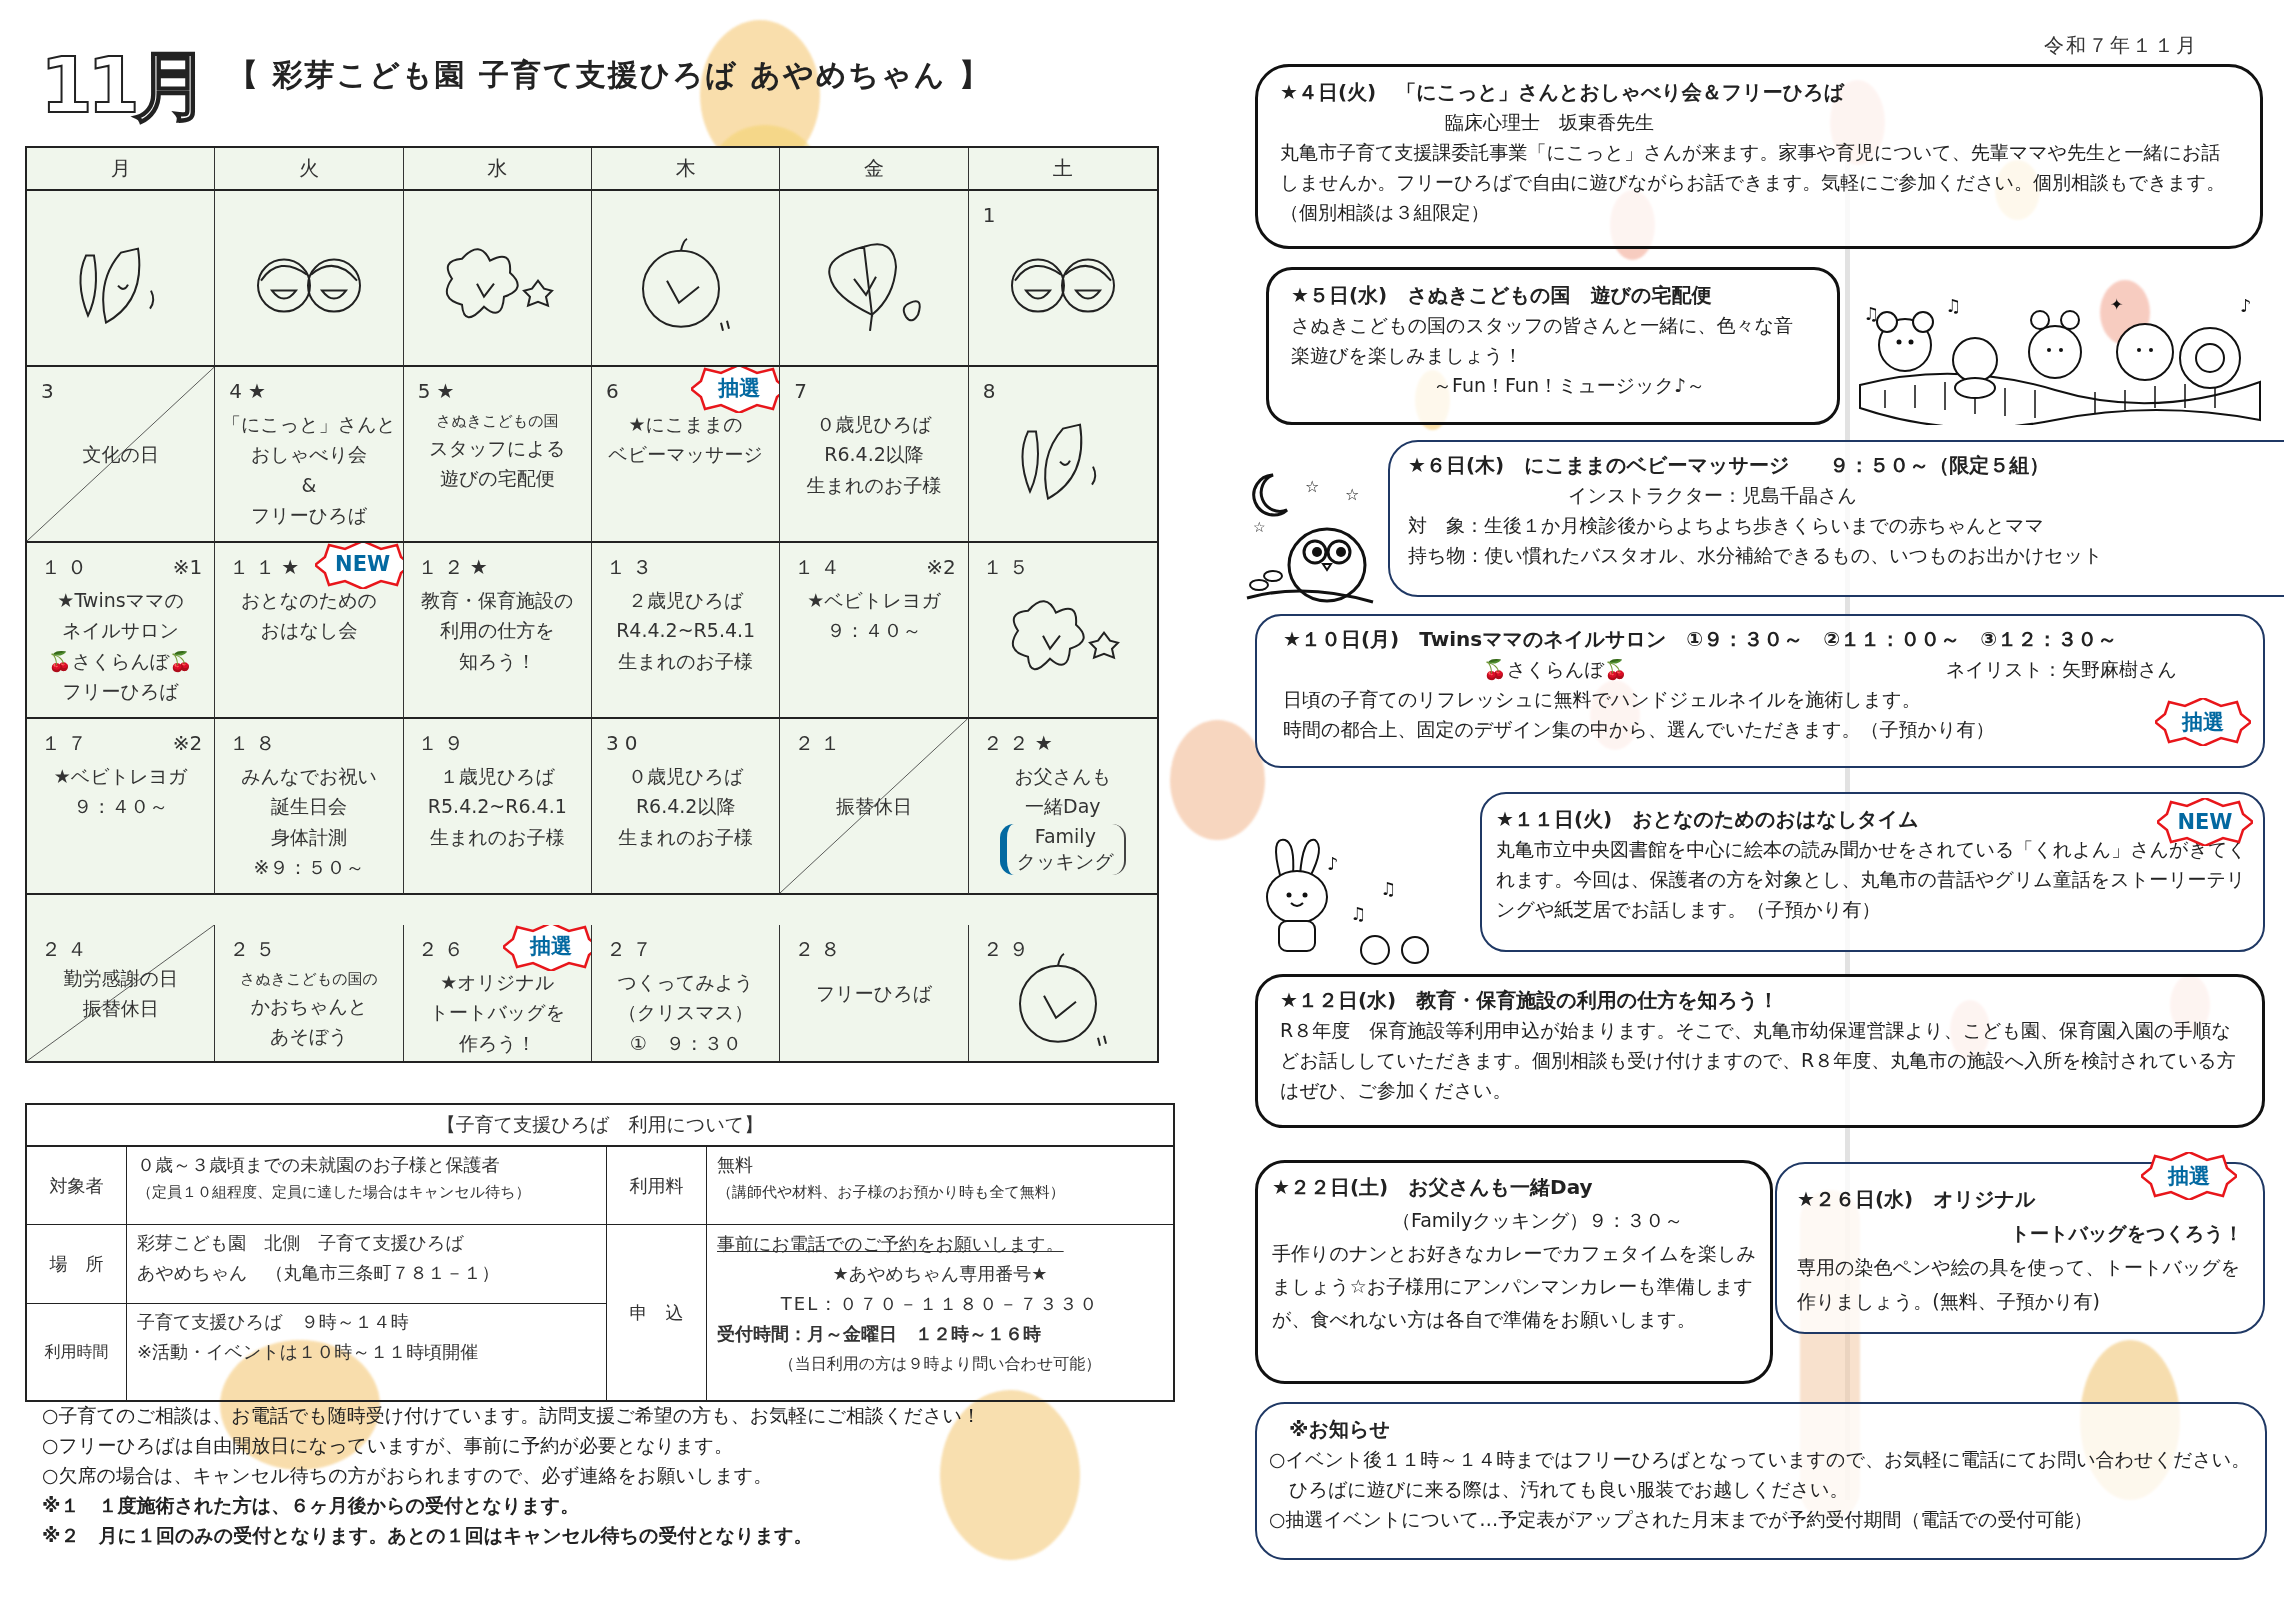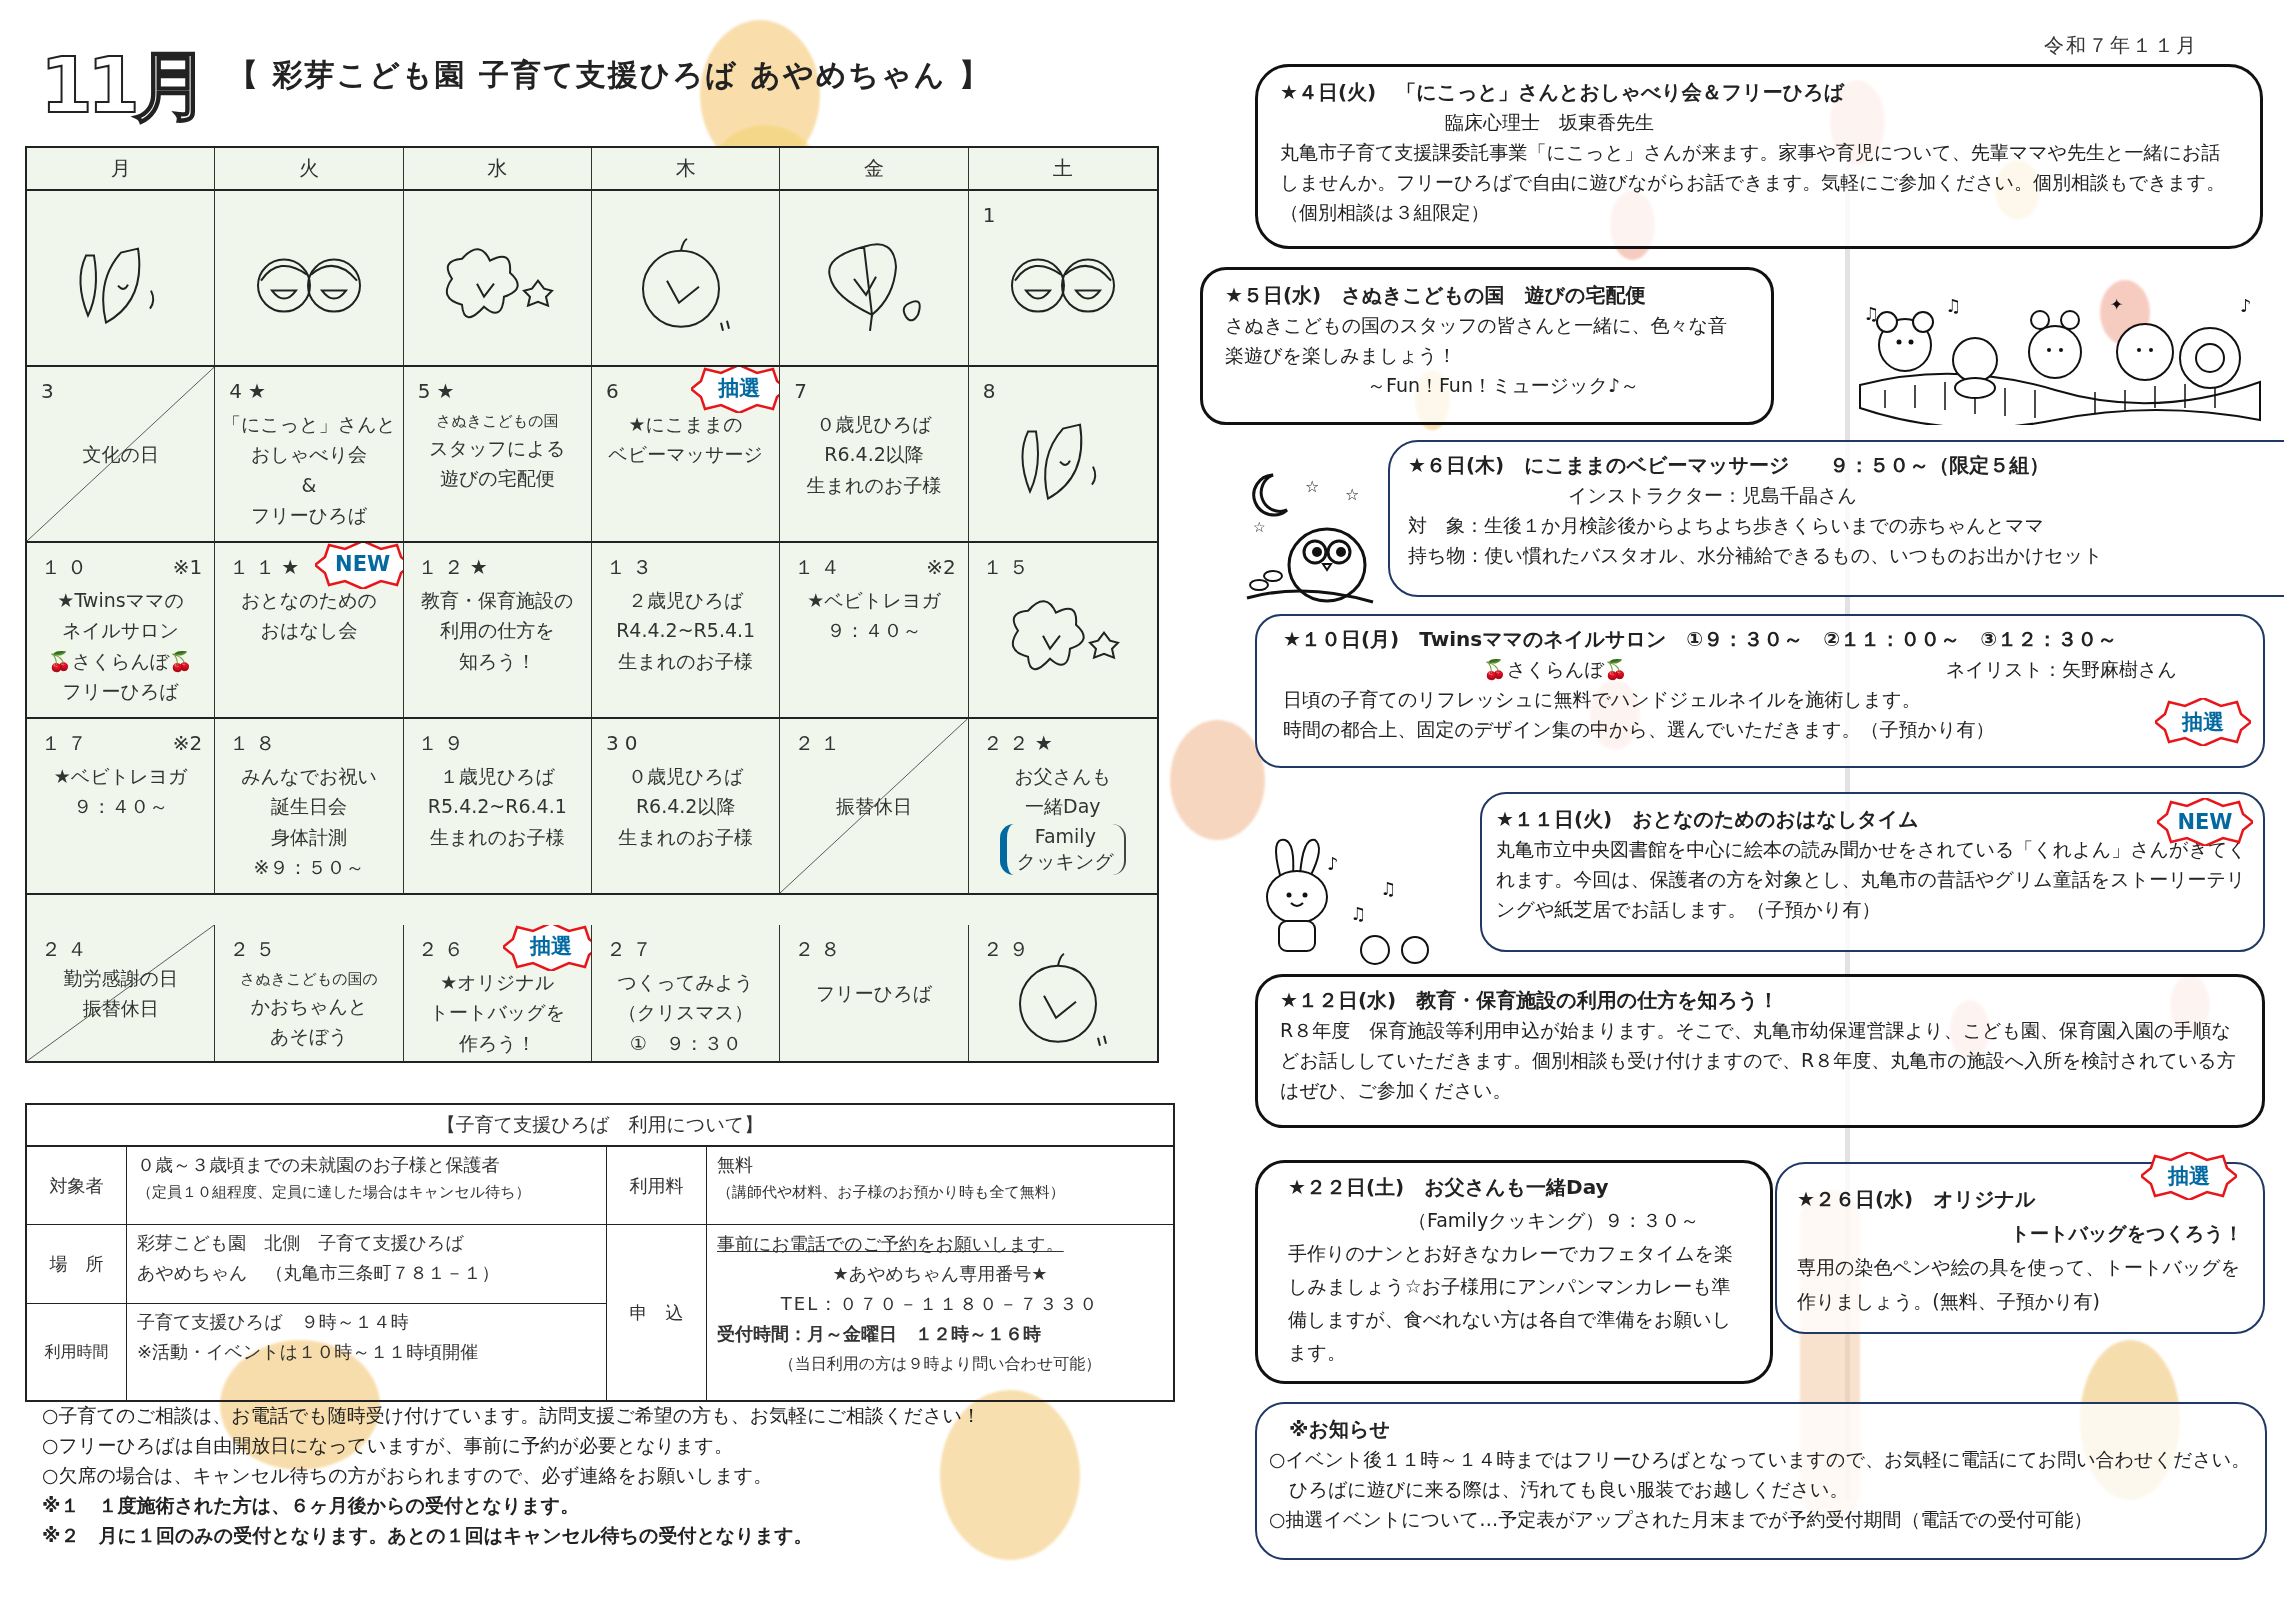--- a/index.html
+++ b/index.html
@@ -410,21 +410,21 @@
 </div>
 
 <div class="date-top">令和７年１１月</div>
 
 <div class="ebox" style="left:1255px;top:64px;width:1008px;height:185px;">
   <p class="title">★４日(火)　「にこっと」さんとおしゃべり会＆フリーひろば</p>
   <p style="padding-left:165px;">臨床心理士　坂東香先生</p>
   <p>丸亀市子育て支援課委託事業「にこっと」さんが来ます。家事や育児について、先輩ママや先生と一緒にお話しませんか。フリーひろばで自由に遊びながらお話できます。気軽にご参加ください。個別相談もできます。（個別相談は３組限定）</p>
 </div>
 
-<div class="ebox" style="left:1200px;top:267px;width:574px;height:158px;border-radius:26px;">
+<div class="ebox" style="left:1266px;top:267px;width:574px;height:158px;border-radius:26px;">
   <p class="title">★５日(水)　さぬきこどもの国　遊びの宅配便</p>
   <p style="width:520px;">さぬきこどもの国のスタッフの皆さんと一緒に、色々な音楽遊びを楽しみましょう！</p>
   <p style="padding-left:142px;">～Fun！Fun！ミュージック♪～</p>
 </div>
 
 <div class="illus" style="left:1855px;top:290px;width:410px;height:135px;">
   <svg width="410" height="135" viewBox="0 0 410 135">
     <path d="M5 95 Q100 70 200 100 T405 92 L405 130 Q300 110 200 130 T5 118 Z" fill="#fff" stroke="#111" stroke-width="2"></path>
     <g stroke="#111" stroke-width="1.5" fill="none">
       <line x1="30" y1="100" x2="30" y2="118"></line>
@@ -539,21 +539,21 @@
       </svg>
       <span>NEW</span>
     </div>
 </div>
 
 <div class="ebox" style="left:1255px;top:974px;width:1010px;height:154px;border-radius:28px;padding:8px 22px;">
   <p class="title">★１２日(水)　教育・保育施設の利用の仕方を知ろう！</p>
   <p>R８年度　保育施設等利用申込が始まります。そこで、丸亀市幼保運営課より、こども園、保育園入園の手順などお話ししていただきます。個別相談も受け付けますので、R８年度、丸亀市の施設へ入所を検討されている方はぜひ、ご参加ください。</p>
 </div>
 
-<div class="ebox" style="left:1255px;top:1160px;width:518px;height:224px;border-radius:30px;padding:8px 30px;line-height:33px;">
+<div class="ebox" style="left:1255px;top:1160px;width:518px;height:224px;border-radius:30px;padding:8px 14px;line-height:33px;">
   <p class="title">★２２日(土)　お父さんも一緒Day</p>
   <p style="padding-left:120px;">（Familyクッキング）９：３０～</p>
   <p>手作りのナンとお好きなカレーでカフェタイムを楽しみましょう☆お子様用にアンパンマンカレーも準備しますが、食べれない方は各自で準備をお願いします。</p>
 </div>
 
 <div class="ebox navy" style="left:1775px;top:1162px;width:490px;height:172px;border-radius:30px;padding:18px 20px;line-height:34px;">
   <p class="title">★２６日(水)　オリジナル</p>
   <p style="text-align:right;font-weight:bold;">トートバッグをつくろう！</p>
   <p>専用の染色ペンや絵の具を使って、トートバッグを作りましょう。(無料、子預かり有)</p>
   <div class="badge" style="right:26px;top:-12px;">

